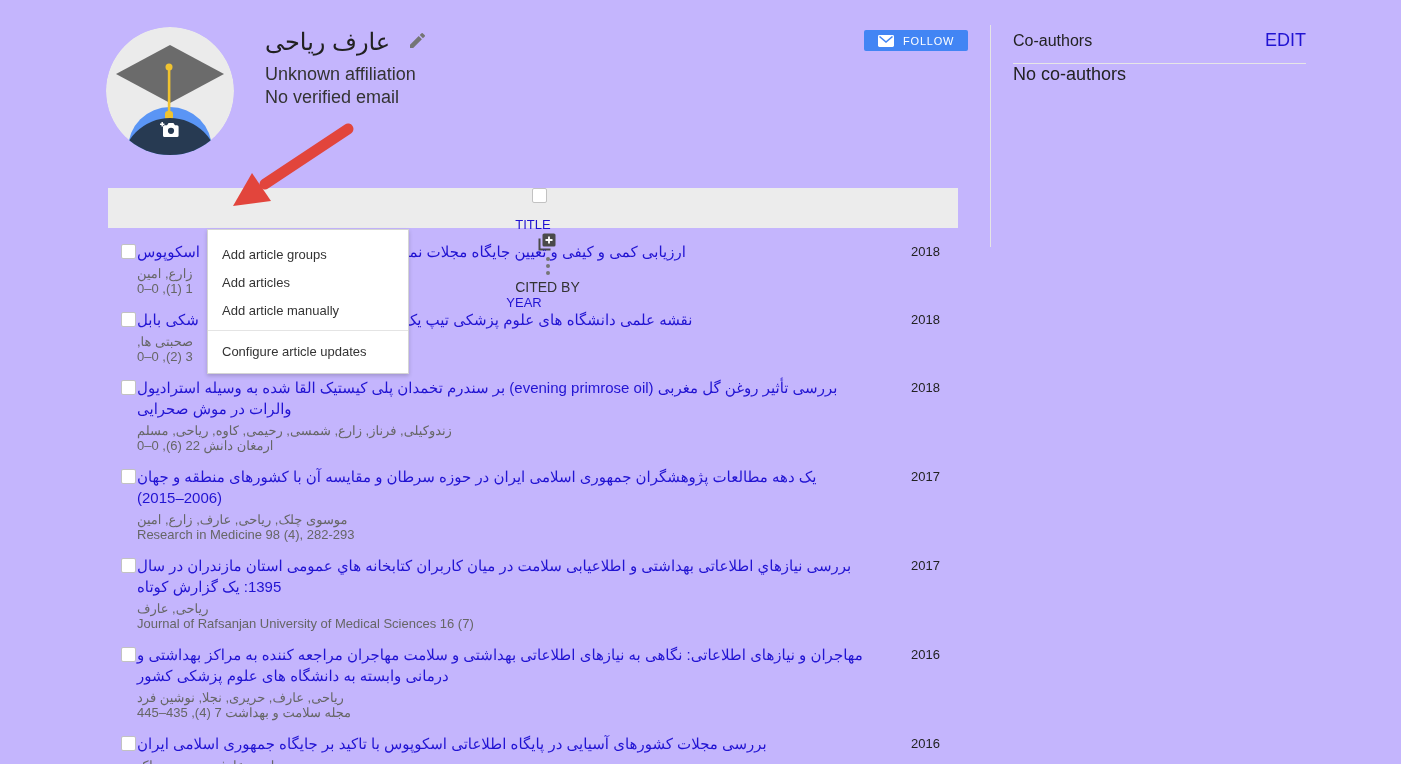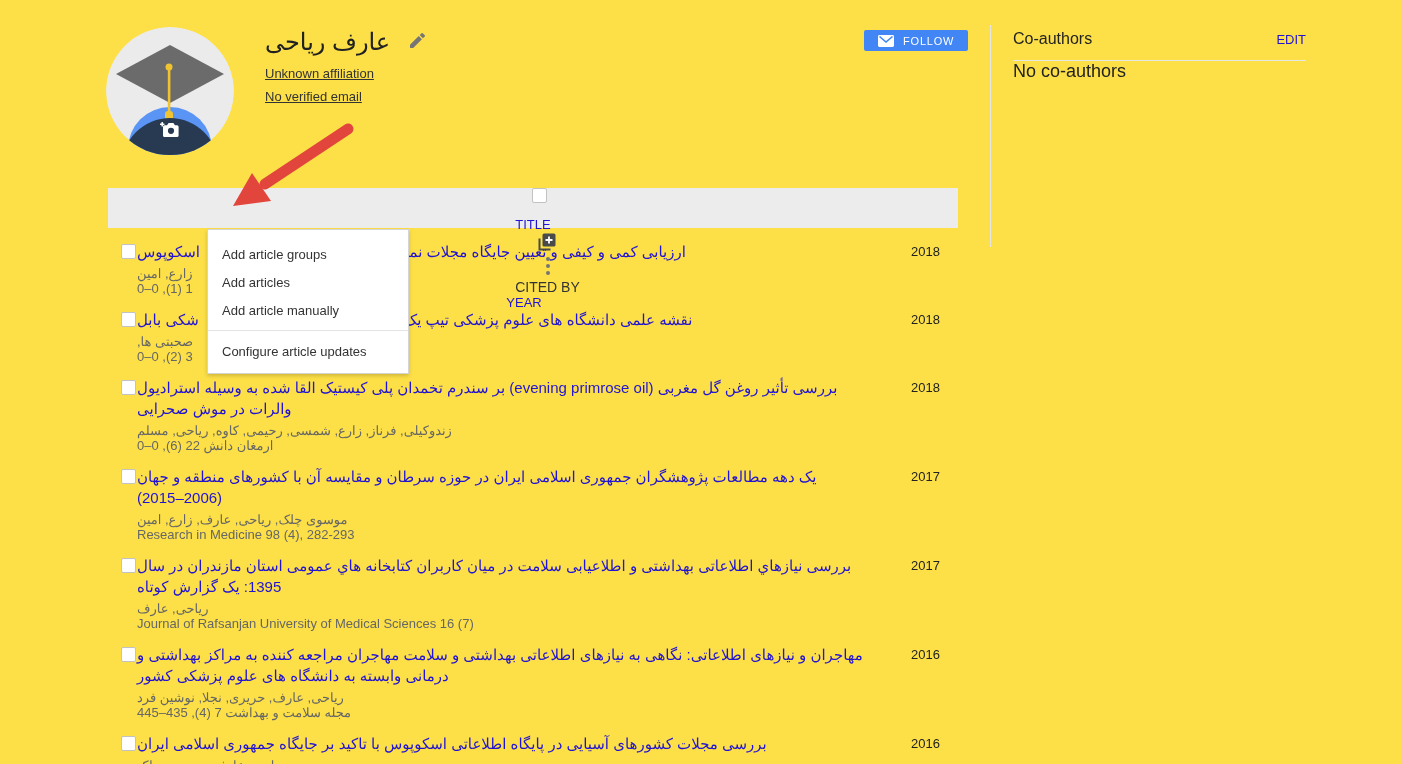--- a/index.html
+++ b/index.html
@@ -1,40 +1,40 @@
 <!DOCTYPE html>
 <html><head>
 <meta charset="utf-8">
 <style>
   * { margin:0; padding:0; box-sizing:border-box; }
   html,body { width:1401px; height:764px; overflow:hidden; background:#fff;
               font-family:"Liberation Sans", sans-serif; }
-  #page { position:relative; width:1401px; height:764px; background:#fde047; }
+  #page { position:relative; width:1401px; height:764px; background:#c4b5fd; }
 
   
   .avatar { position:absolute; left:106px; top:27px; width:128px; height:128px; }
   .name-block { position:absolute; left:265px; top:28px; }
   .name-row { display:flex; align-items:center; }
   .prof-name { font-size:24px; color:#212121; direction:rtl; }
   .pencil { margin-left:20px; cursor:pointer; }
-  .prof-line { font-size:13px; color:#333; margin-top:7px; line-height:16px;text-decoration:underline; }
+  .prof-line { font-size:18px; color:#333; margin-top:7px; line-height:16px; }
 
   .follow-btn { position:absolute; left:864px; top:30px; height:21px; padding:0 14px;
     background:#4285f4; border:none; border-radius:2px; color:#fff; font-size:11px;
     letter-spacing:.8px; display:flex; align-items:center; gap:9px; cursor:pointer;
     font-family:"Liberation Sans", sans-serif; }
 
   .vdiv { position:absolute; left:990px; top:25px; width:1px; height:222px; background:#e5e5e5; }
 
   
   .sidebar { position:absolute; left:1013px; top:30px; width:293px; }
   .side-head { display:flex; justify-content:space-between; align-items:baseline;
                padding-bottom:12px; border-bottom:1px solid #e6e6e6; }
   .side-title { font-size:16px; color:#222; }
-  .edit-link { font-size:13px; color:#2113d2; text-decoration:none; cursor:pointer; }
+  .edit-link { font-size:18px; color:#2113d2; text-decoration:none; cursor:pointer; }
   .side-empty { font-size:18px; color:#222; }
 
   
   .main { position:absolute; left:108px; top:188px; width:850px; }
   .thead { height:40px; background:#ececec; display:flex; align-items:center;flex-direction:column; }
   .col-check { flex:0 0 29px; padding-left:13px; }
   .cbox { width:15px; height:15px; border:1px solid #c2c2c2; border-radius:2px; background:#fff; }
   .th-title { font-size:13px; color:#2113d2; cursor:pointer; }
   .hicon { margin-left:26px; cursor:pointer; display:flex; align-items:center; }
   .kebab { margin-left:30px; cursor:pointer; display:flex; flex-direction:column; gap:3px; padding:4px; }

